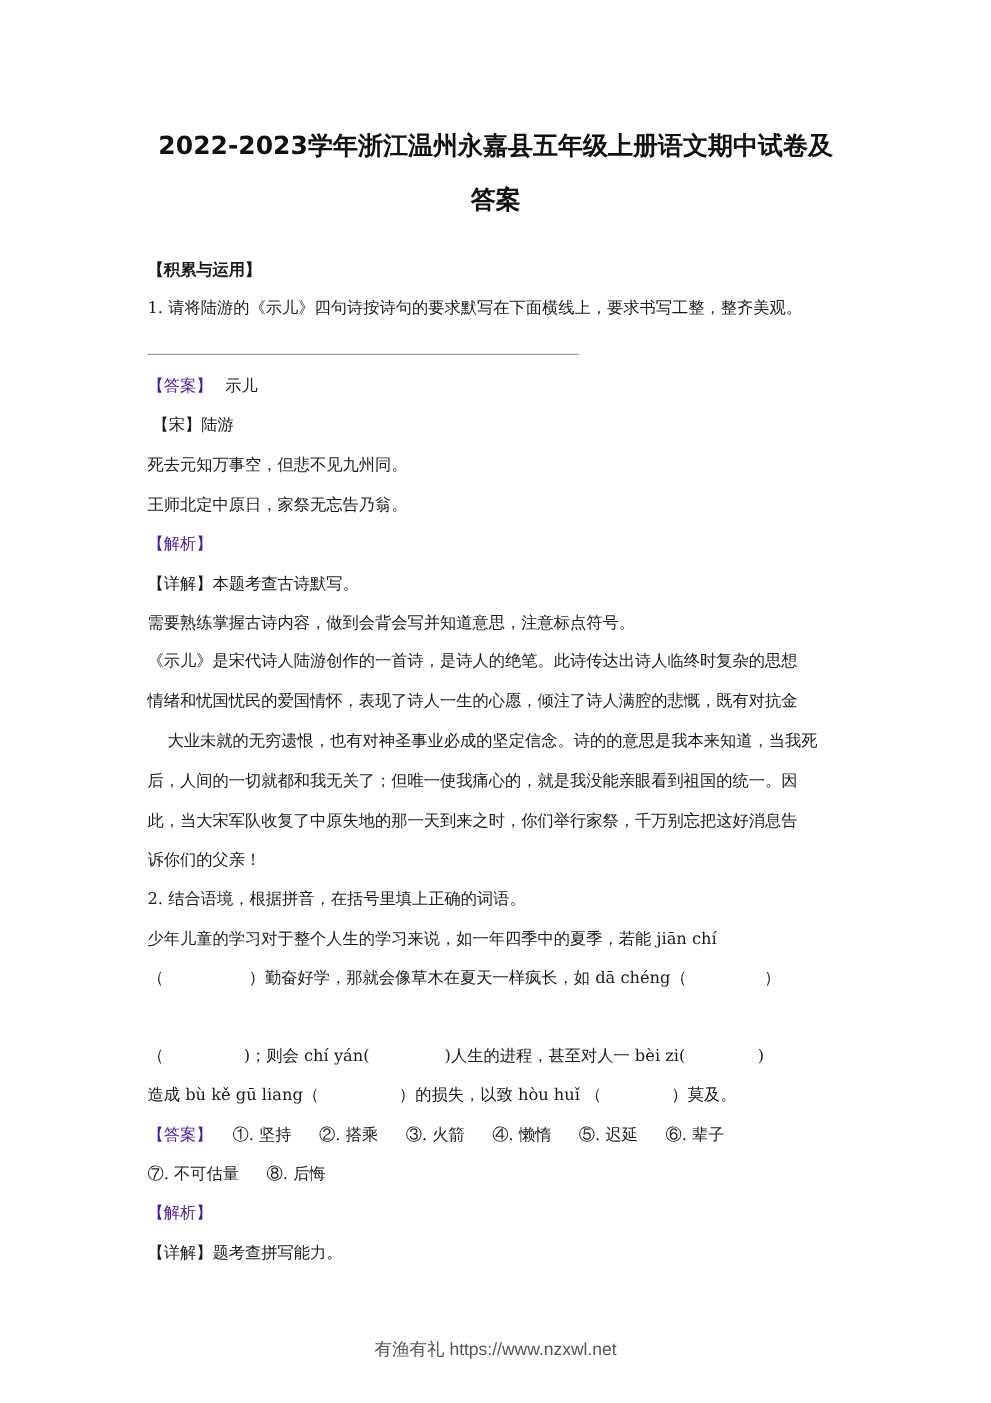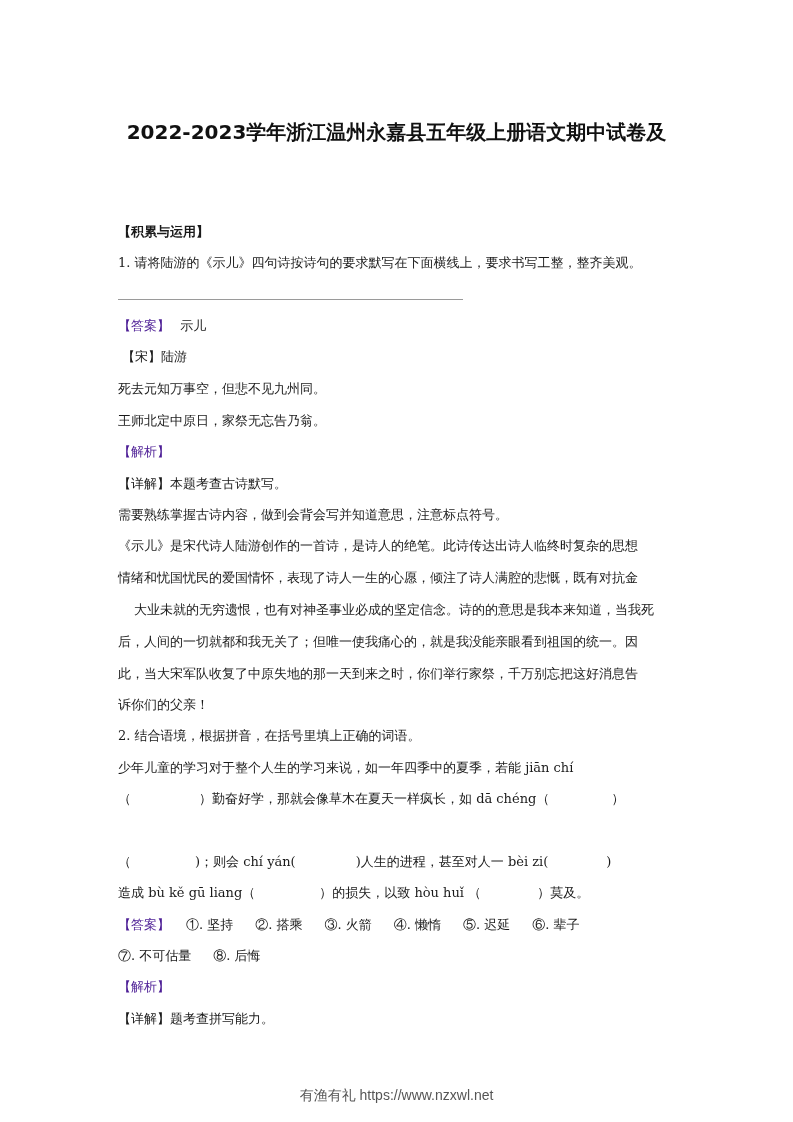--- a/index.html
+++ b/index.html
@@ -1,21 +1,21 @@
 <!DOCTYPE html>
 <html><head>
 <meta charset="utf-8">
 <style>
   html, body { margin: 0; padding: 0; background: #ffffff; }
   body {
     width: 793px; height: 1122px; position: relative; overflow: hidden;
     font-family: "DejaVu Serif", "Liberation Serif", serif;
     color: #1a1a1a;
   }
-  .page { position: absolute; left: 0; top: 16px; width: 793px; height: 834px; }
+  .page { position: absolute; left: 0; top: 0; width: 793px; height: 834px; }
   .title {
     position: absolute; left: 100px; width: 593px; text-align: center;
     font-family: "DejaVu Sans", "Liberation Sans", sans-serif;
     font-weight: bold; font-size: 20px; color: #111;
   }
   .line {
     position: absolute; left: 118px; font-size: 13px; white-space: nowrap;
     line-height: 18px;
   }
   .bold { font-weight: bold; font-family: Liberation Serif, serif; }
@@ -31,20 +31,21 @@
     font-size: 14px; color: #555;
   }
   .ans-item { display: inline-block; margin-right: 22px; }
 </style>
 </head>
 <body>
 
 <div class="page">
 
   <div class="title" style="top:103px;">2022-2023学年浙江温州永嘉县五年级上册语文期中试卷及</div>
+  <div class="title" style="top:146px;">答案</div>
 
   <div class="line bold" style="top:207px;">【积累与运用】</div>
 
   <div class="line" style="top:238px;">1. 请将陆游的《示儿》四句诗按诗句的要求默写在下面横线上，要求书写工整，整齐美观。</div>
   <div class="rule"></div>
 
   <div class="line" style="top:301px;">
     <span class="blue">【答案】</span>
     <span style="margin-left:6px;">示儿</span>
   </div>

